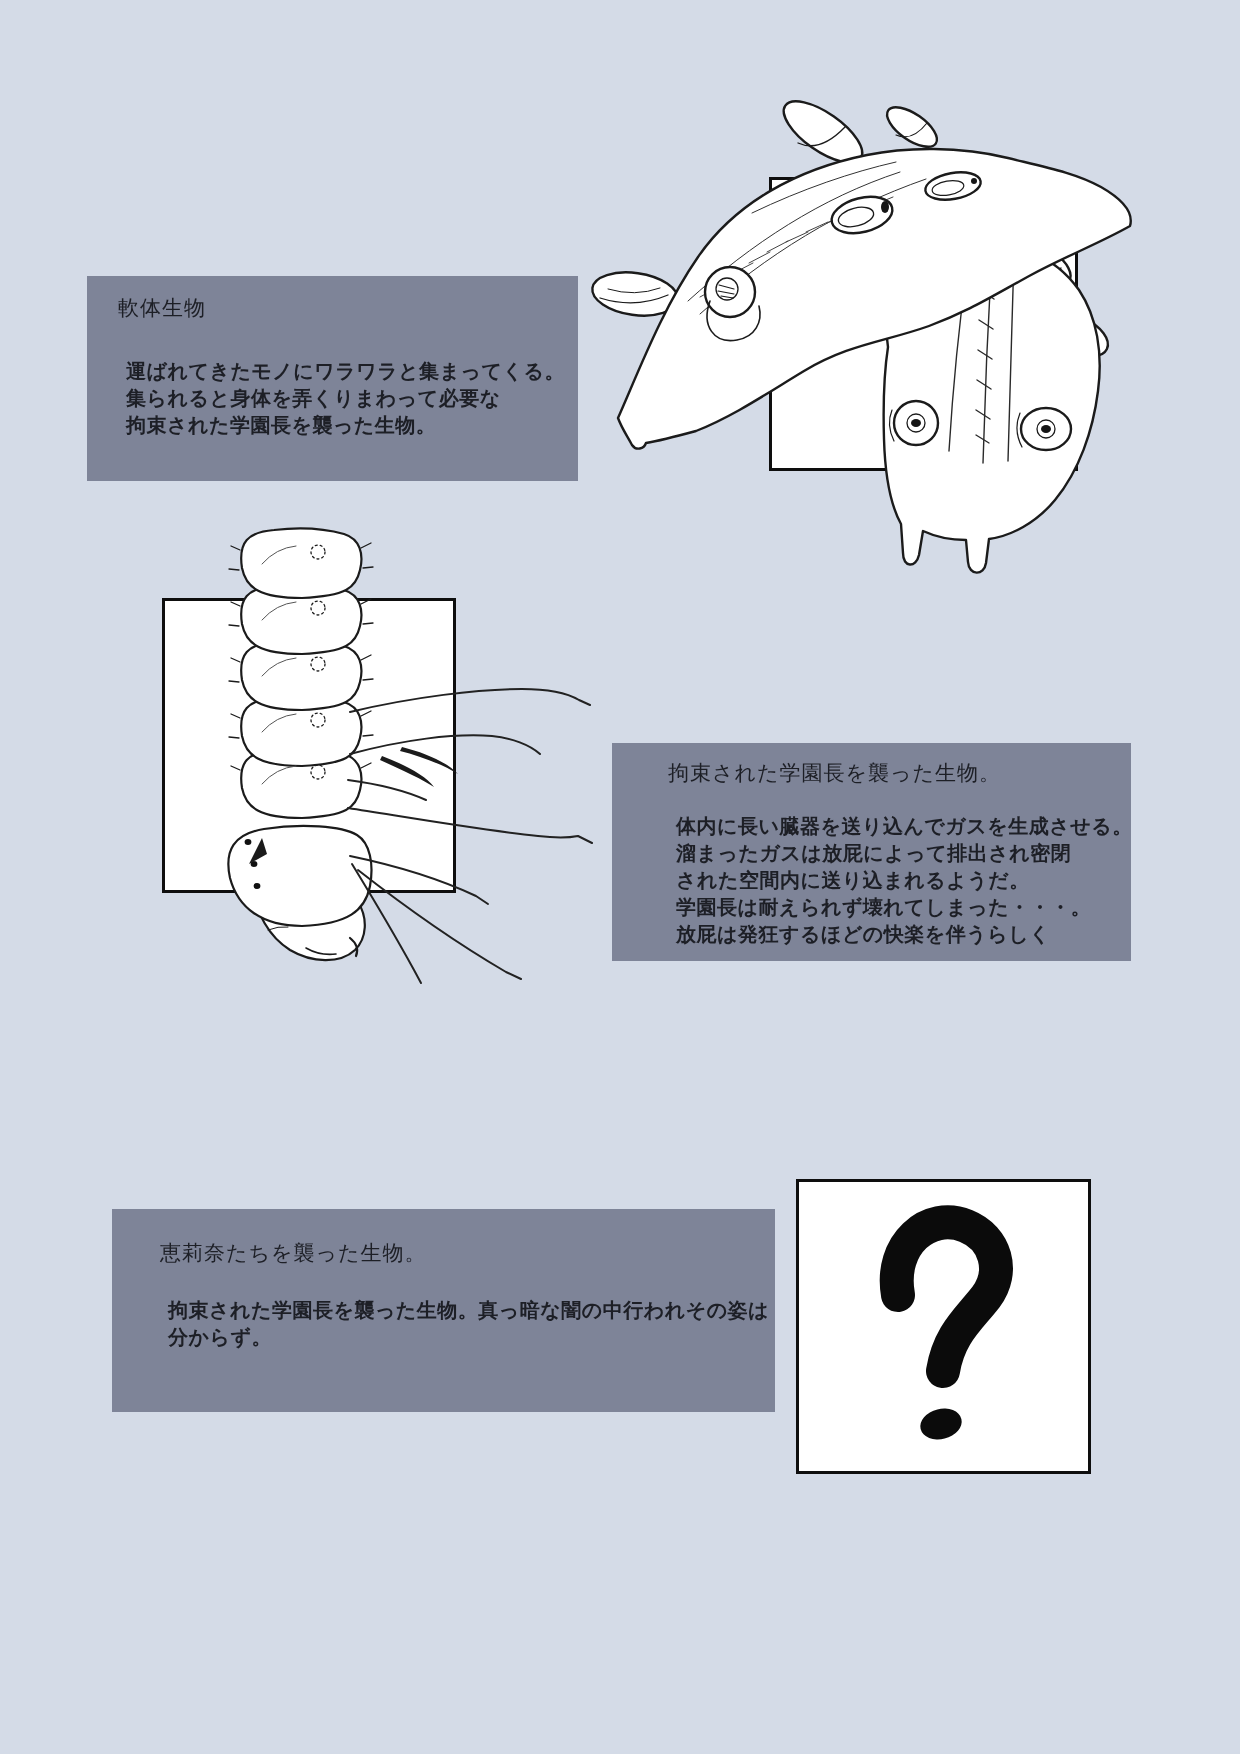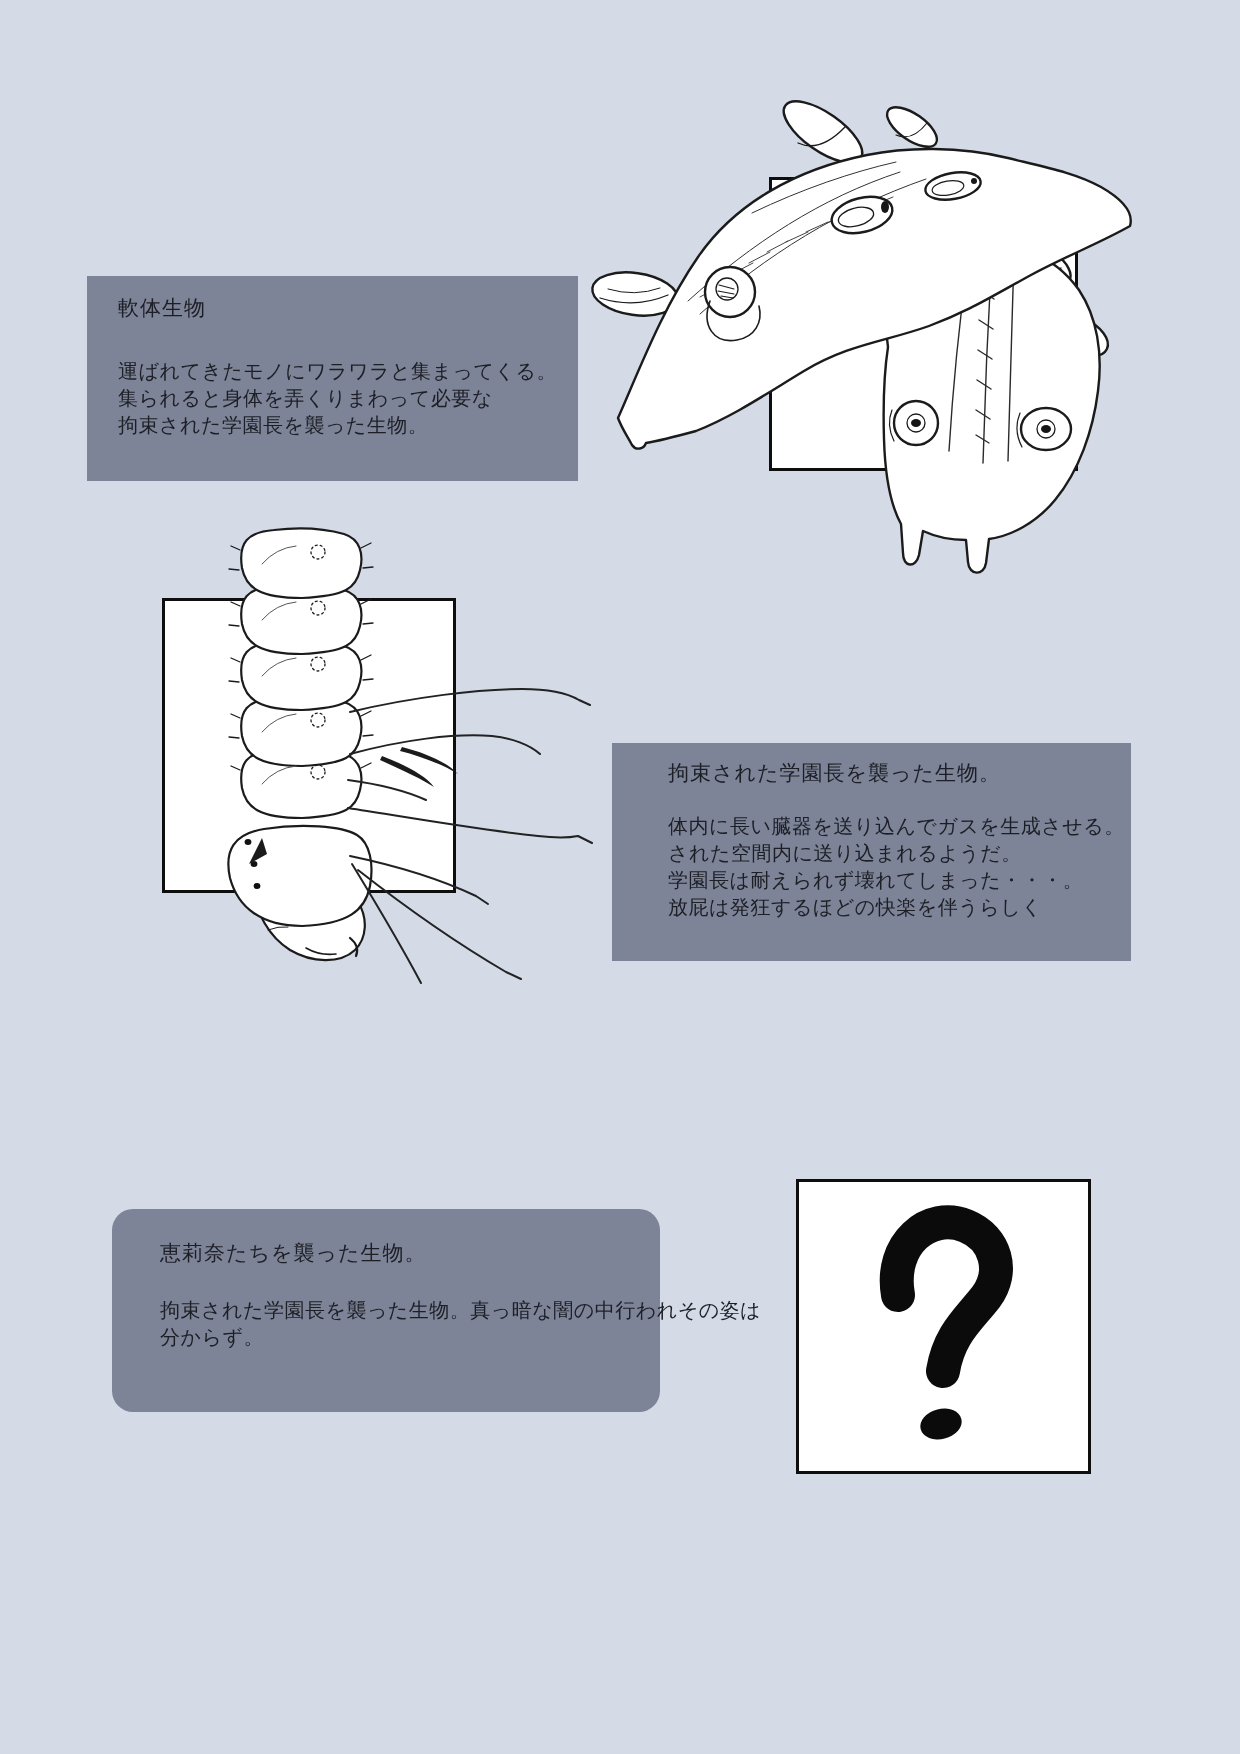--- a/index.html
+++ b/index.html
@@ -3,30 +3,30 @@
 <meta charset="utf-8">
 <style>
   html,body{margin:0;padding:0;background:#b9c2d2;}
   .page{
     position:relative;width:1240px;height:1754px;margin:0 auto;
     background:#d4dbe7;overflow:hidden;
     font-family:"Liberation Sans","DejaVu Sans",sans-serif;
   }
   .panel{position:absolute;background:#7e8498;color:#1d1f26;box-sizing:border-box;}
   .panel-title{margin:0;font-size:21px;font-weight:400;letter-spacing:1px;white-space:nowrap;}
-  .panel-body{margin:0;}
+  .panel-body{margin:8px;font-weight:bold;}
   .line{display:block;font-size:20px;line-height:27px;letter-spacing:0.5px;white-space:nowrap;}
 
   .panel-soft{left:87px;top:276px;width:491px;height:205px;padding:18px 0 0 31px;}
   .panel-soft .panel-body{margin-top:36px;}
 
   .panel-principal{left:612px;top:743px;width:519px;height:218px;padding:16px 0 0 56px;}
   .panel-principal .panel-body{margin-top:26px;}
 
-  .panel-erina{left:112px;top:1209px;width:548px;height:203px;padding:30px 0 0 48px;border-radius:21px;}
+  .panel-erina{left:112px;top:1209px;width:663px;height:203px;padding:30px 0 0 48px;}
   .panel-erina .panel-body{margin-top:30px;}
 
   .card{position:absolute;background:#ffffff;border:3px solid #0e0e0e;box-sizing:border-box;}
   .card-slugs{left:769px;top:177px;width:309px;height:294px;}
   .card-cat{left:162px;top:598px;width:294px;height:295px;}
   .card-qm{left:796px;top:1179px;width:295px;height:295px;display:flex;align-items:center;justify-content:center;}
 
   .art{position:absolute;pointer-events:none;}
   .art-slugs{left:540px;top:85px;width:620px;height:490px;}
   .art-cat{left:150px;top:450px;width:450px;height:550px;}
@@ -173,20 +173,21 @@
       </g>
       <path d="M 232 306 C 256 315 276 326 284 337 C 272 329 250 319 230 310 Z" fill="#1b1b1b" stroke="none"></path>
       <path d="M 252 297 C 276 303 298 313 308 324 C 294 315 270 306 250 301 Z" fill="#1b1b1b" stroke="none"></path>
     </g>
   </svg>
 
   <section class="panel panel-principal">
     <h2 class="panel-title">拘束された学園長を襲った生物。</h2>
     <p class="panel-body">
       <span class="line">体内に長い臓器を送り込んでガスを生成させる。</span>
+      <span class="line">溜まったガスは放屁によって排出され密閉</span>
       <span class="line">された空間内に送り込まれるようだ。</span>
       <span class="line">学園長は耐えられず壊れてしまった・・・。</span>
       <span class="line">放屁は発狂するほどの快楽を伴うらしく</span>
     </p>
   </section>
 
   <section class="panel panel-erina">
     <h2 class="panel-title">恵莉奈たちを襲った生物。</h2>
     <p class="panel-body">
       <span class="line">拘束された学園長を襲った生物。真っ暗な闇の中行われその姿は</span>

